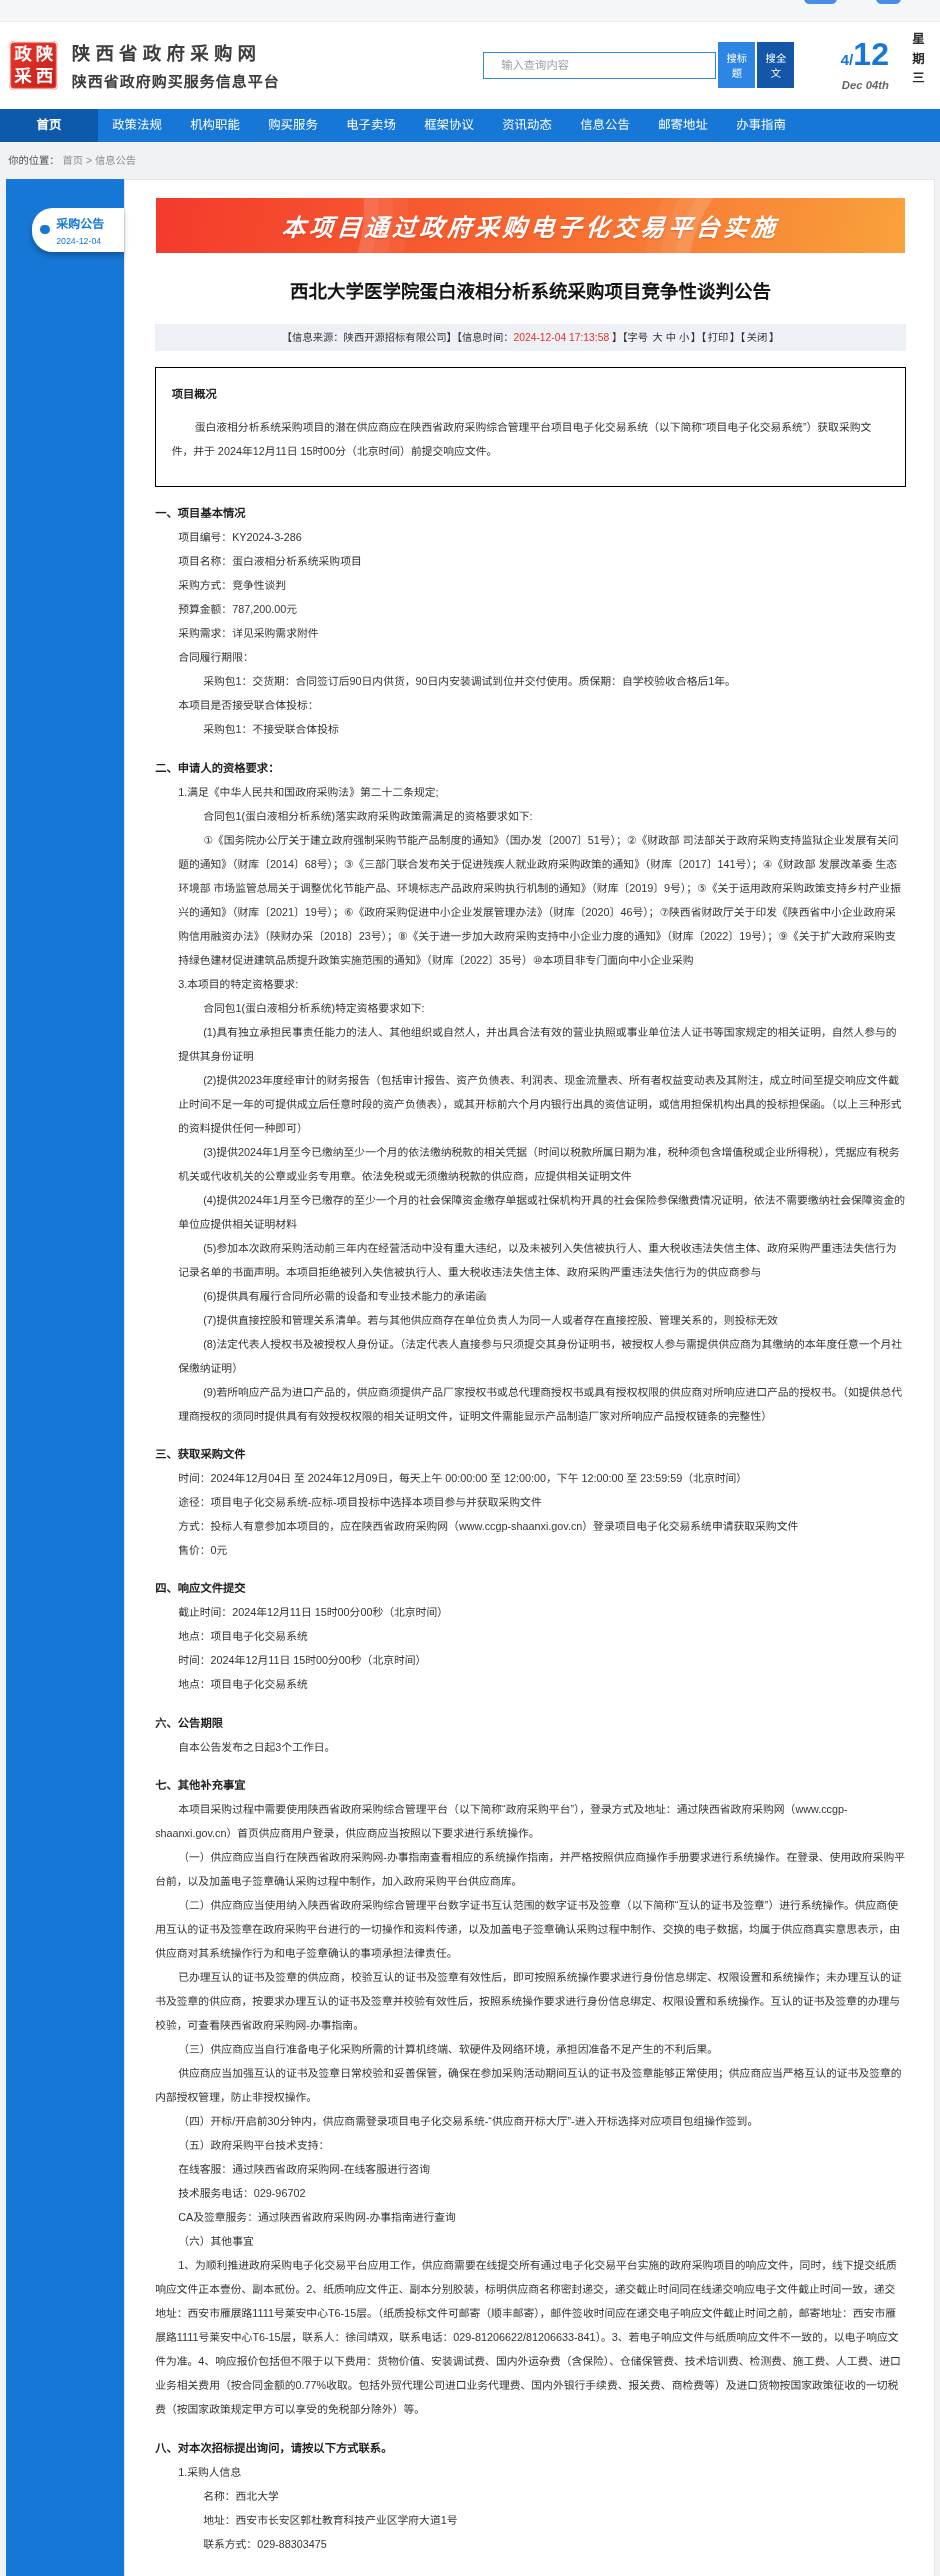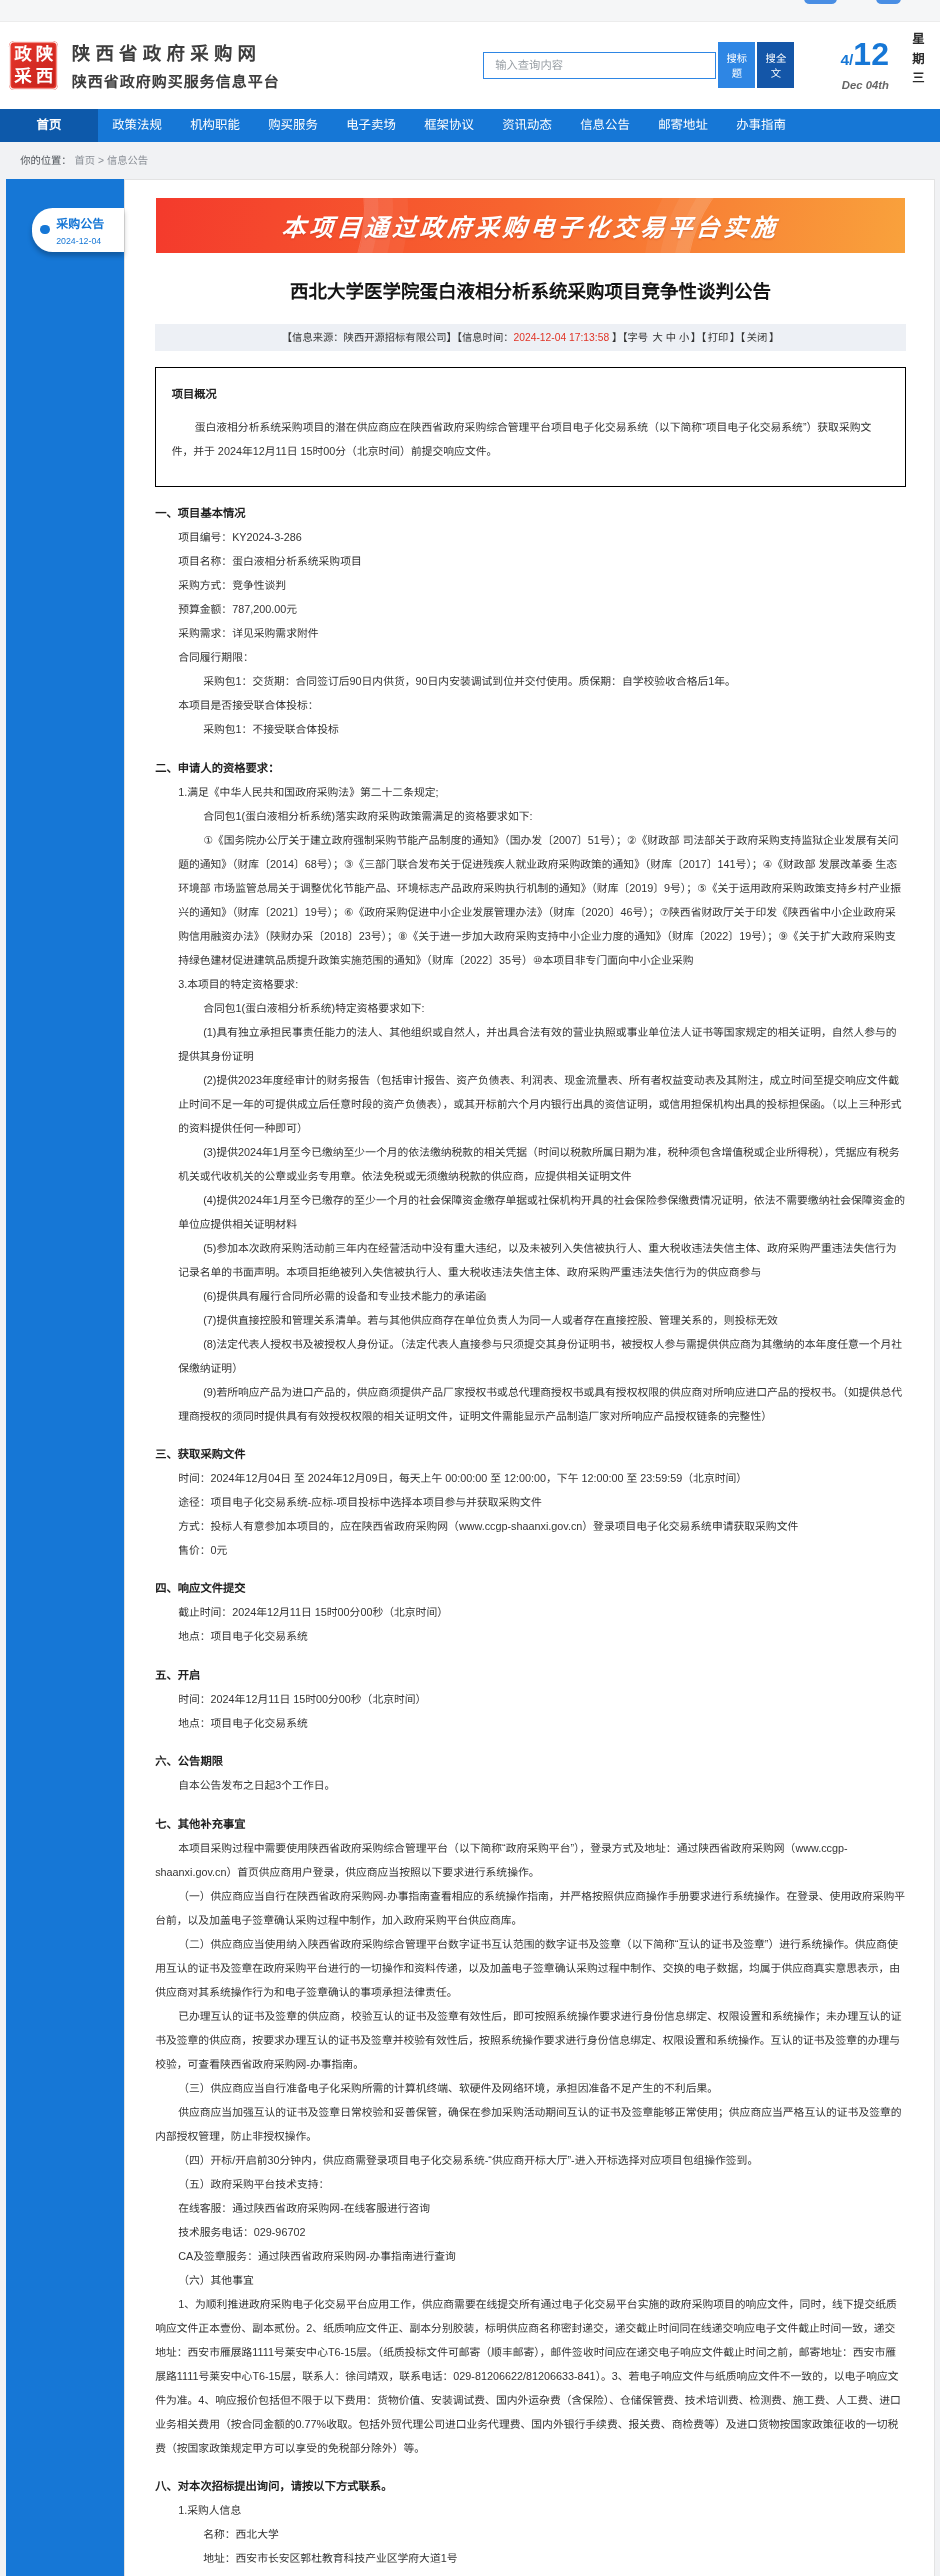--- a/index.html
+++ b/index.html
@@ -13,39 +13,39 @@
   .frag.f2{left:876px;width:25px;}
 
   
   .header{background:#fff;height:87px;display:flex;align-items:center;padding:0 9.3px;box-sizing:border-box;}
   .logo{width:49px;height:49px;background:linear-gradient(135deg,#e8372c,#c3201a);border-radius:5.2px;display:grid;grid-template-columns:1fr 1fr;align-items:center;justify-items:center;padding:3.1px;box-sizing:border-box;box-shadow:inset 0 0 0 1.5px rgba(255,255,255,.9), inset 0 0 0 3.1px rgba(227,55,44,1);}
   .logo span{color:#fff;font-weight:700;font-size:17.5px;line-height:20.6px;}
   .site-titles{margin-left:13.4px;}
   .site-title{font-size:18.5px;font-weight:700;color:#3d3d3d;letter-spacing:5.2px;}
   .site-subtitle{font-size:15px;font-weight:700;color:#3d3d3d;margin-top:5.2px;letter-spacing:1px;}
   .search-wrap{margin-left:auto;display:flex;align-items:center;}
-  .search-input{width:233px;height:27px;border:1px solid #2e86e4;font-size:11.3px;padding:0 11px;color:#333;outline:none;box-sizing:border-box;}
+  .search-input{width:233px;height:27px;border:1px solid #2e86e4;font-size:11.3px;padding:0 17px;color:#333;outline:none;box-sizing:border-box;}
   .search-input::placeholder{color:#9aa0a6;}
   .search-btn{height:46px;width:37px;border:none;color:#fff;font-size:10.3px;cursor:pointer;margin-left:2.1px;}
   .btn-title{background:#2e86e4;}
   .btn-fulltext{background:#1456a8;}
   .date-block{margin-left:46px;text-align:right;}
   .date-num{color:#1677d6;font-weight:700;line-height:30px;white-space:nowrap;}
   .date-num .slash{font-size:15.5px;}
   .date-num .big{font-size:32px;}
   .date-en{font-size:11.3px;font-weight:700;color:#666;margin-top:1px;font-style:italic;}
   .weekday{writing-mode:vertical-lr;font-size:12.4px;font-weight:700;color:#2b2b2b;letter-spacing:7.2px;margin:0 5.2px 0 19.6px;height:67px;}
 
   
   .nav{background:#1677d6;height:33px;display:flex;}
   .nav-item{width:78px;text-align:center;line-height:33px;color:#fff;font-size:12.4px;cursor:pointer;}
   .nav-item.active{width:98px;background:#0d59aa;font-weight:700;}
 
   
-  .breadcrumb{padding:10.3px 0 9.3px 8.2px;font-size:10.3px;color:#8a8f96;margin-left:12px;}
+  .breadcrumb{padding:10.3px 0 9.3px 8.2px;font-size:10.3px;color:#8a8f96;}
   .breadcrumb .pre{color:#4d5258;}
   .breadcrumb a{color:#8a8f96;text-decoration:none;cursor:pointer;}
 
   
   .main-row{display:flex;margin:3.1px 6.2px 0 6.2px;align-items:stretch;}
   .sidebar{width:118px;background:#1677d6;position:relative;flex-shrink:0;}
   .side-tag{margin:29px 0 0 26px;background:#fff;border-radius:20.6px 0 0 20.6px;padding:6.2px 5.2px 6.2px 24px;position:relative;box-shadow:0 4.1px 5.2px rgba(0,0,0,.25);cursor:pointer;}
   .side-tag .dot{position:absolute;left:8.2px;top:16.5px;width:9.3px;height:9.3px;border-radius:50%;background:#1677d6;}
   .side-tag .t1{font-size:12px;font-weight:700;color:#1677d6;}
   .side-tag .t2{font-size:8.8px;color:#1677d6;margin-top:4.1px;}
@@ -185,21 +185,20 @@
           <p class="p1">(8)法定代表人授权书及被授权人身份证。（法定代表人直接参与只须提交其身份证明书，被授权人参与需提供供应商为其缴纳的本年度任意一个月社保缴纳证明）</p>
           <p class="p1">(9)若所响应产品为进口产品的，供应商须提供产品厂家授权书或总代理商授权书或具有授权权限的供应商对所响应进口产品的授权书。（如提供总代理商授权的须同时提供具有有效授权权限的相关证明文件，证明文件需能显示产品制造厂家对所响应产品授权链条的完整性）</p>
           <p class="h">三、获取采购文件</p>
           <p class="p0">时间：2024年12月04日 至 2024年12月09日，每天上午 00:00:00 至 12:00:00，下午 12:00:00 至 23:59:59（北京时间）</p>
           <p class="p0">途径：项目电子化交易系统-应标-项目投标中选择本项目参与并获取采购文件</p>
           <p class="p0">方式：投标人有意参加本项目的，应在陕西省政府采购网（www.ccgp-shaanxi.gov.cn）登录项目电子化交易系统申请获取采购文件</p>
           <p class="p0">售价：0元</p>
           <p class="h">四、响应文件提交</p>
           <p class="p0">截止时间：2024年12月11日 15时00分00秒（北京时间）</p>
           <p class="p0">地点：项目电子化交易系统</p>
-          <p class="h">五、开启</p>
           <p class="p0">时间：2024年12月11日 15时00分00秒（北京时间）</p>
           <p class="p0">地点：项目电子化交易系统</p>
           <p class="h">六、公告期限</p>
           <p class="p0">自本公告发布之日起3个工作日。</p>
           <p class="h">七、其他补充事宜</p>
           <p class="p0">本项目采购过程中需要使用陕西省政府采购综合管理平台（以下简称“政府采购平台”），登录方式及地址：通过陕西省政府采购网（www.ccgp-shaanxi.gov.cn）首页供应商用户登录，供应商应当按照以下要求进行系统操作。</p>
           <p class="p0">（一）供应商应当自行在陕西省政府采购网-办事指南查看相应的系统操作指南，并严格按照供应商操作手册要求进行系统操作。在登录、使用政府采购平台前，以及加盖电子签章确认采购过程中制作，加入政府采购平台供应商库。</p>
           <p class="p0">（二）供应商应当使用纳入陕西省政府采购综合管理平台数字证书互认范围的数字证书及签章（以下简称“互认的证书及签章”）进行系统操作。供应商使用互认的证书及签章在政府采购平台进行的一切操作和资料传递，以及加盖电子签章确认采购过程中制作、交换的电子数据，均属于供应商真实意思表示，由供应商对其系统操作行为和电子签章确认的事项承担法律责任。</p>
           <p class="p0">已办理互认的证书及签章的供应商，校验互认的证书及签章有效性后，即可按照系统操作要求进行身份信息绑定、权限设置和系统操作；未办理互认的证书及签章的供应商，按要求办理互认的证书及签章并校验有效性后，按照系统操作要求进行身份信息绑定、权限设置和系统操作。互认的证书及签章的办理与校验，可查看陕西省政府采购网-办事指南。</p>
           <p class="p0">（三）供应商应当自行准备电子化采购所需的计算机终端、软硬件及网络环境，承担因准备不足产生的不利后果。</p>

